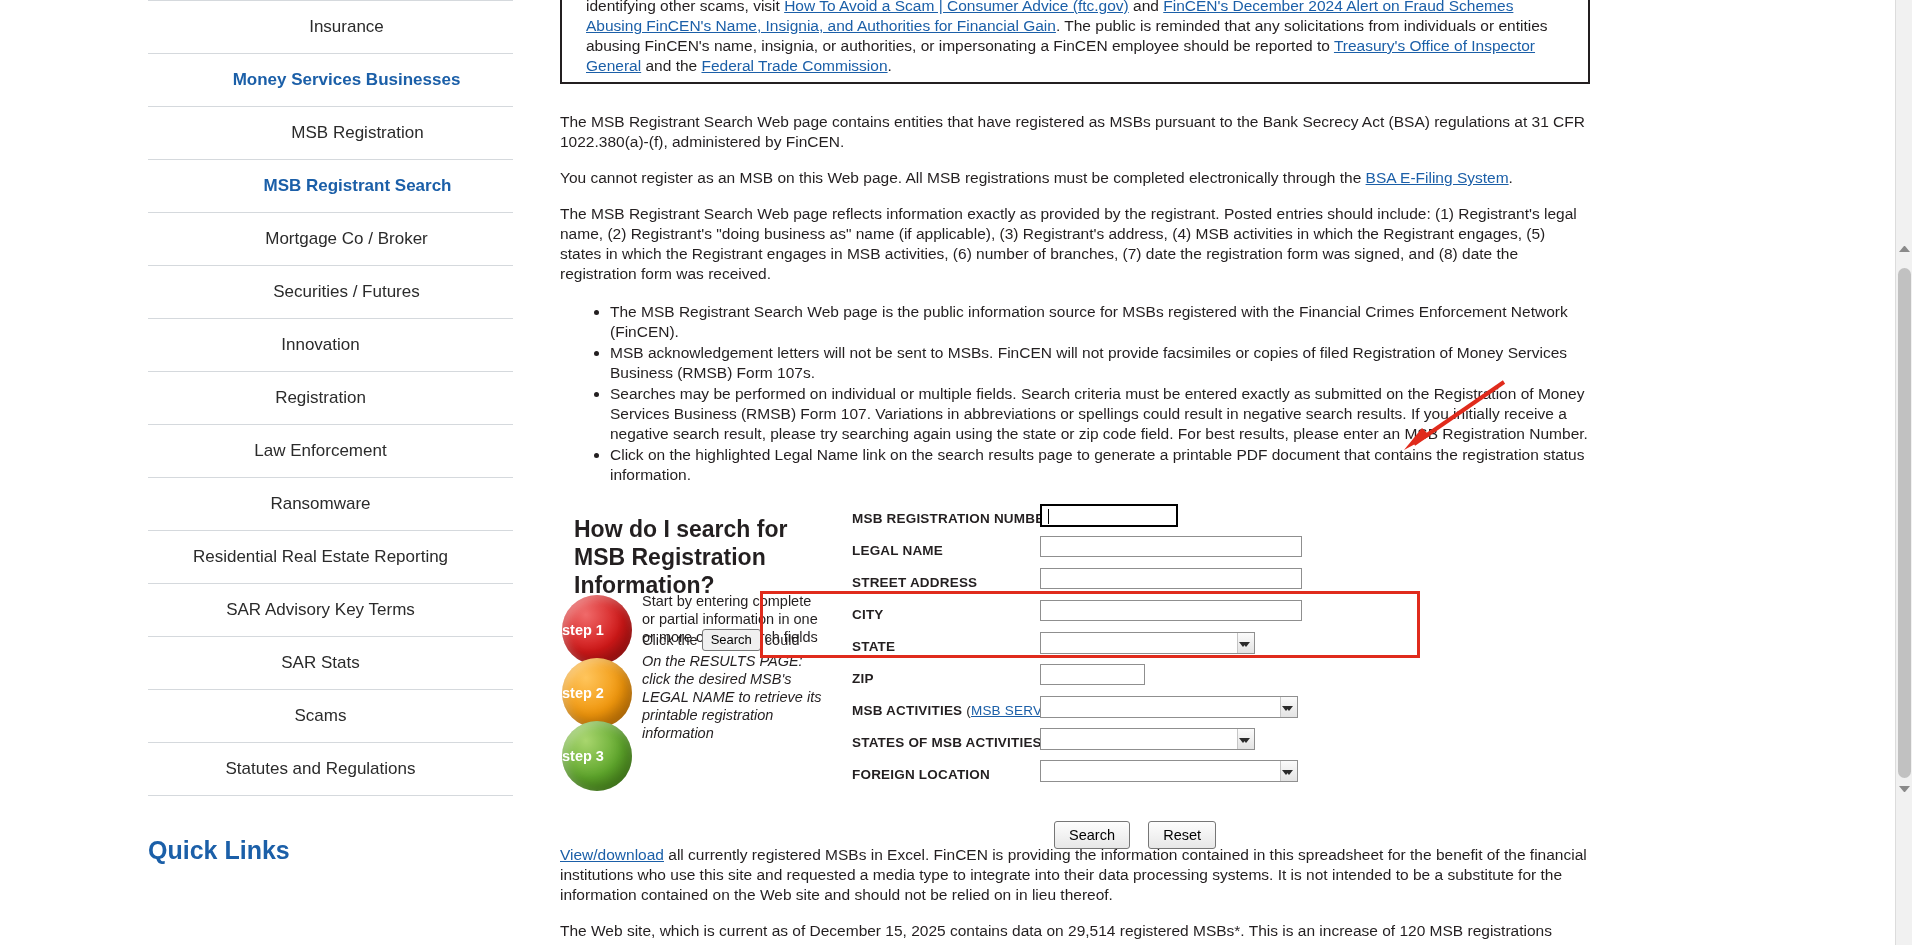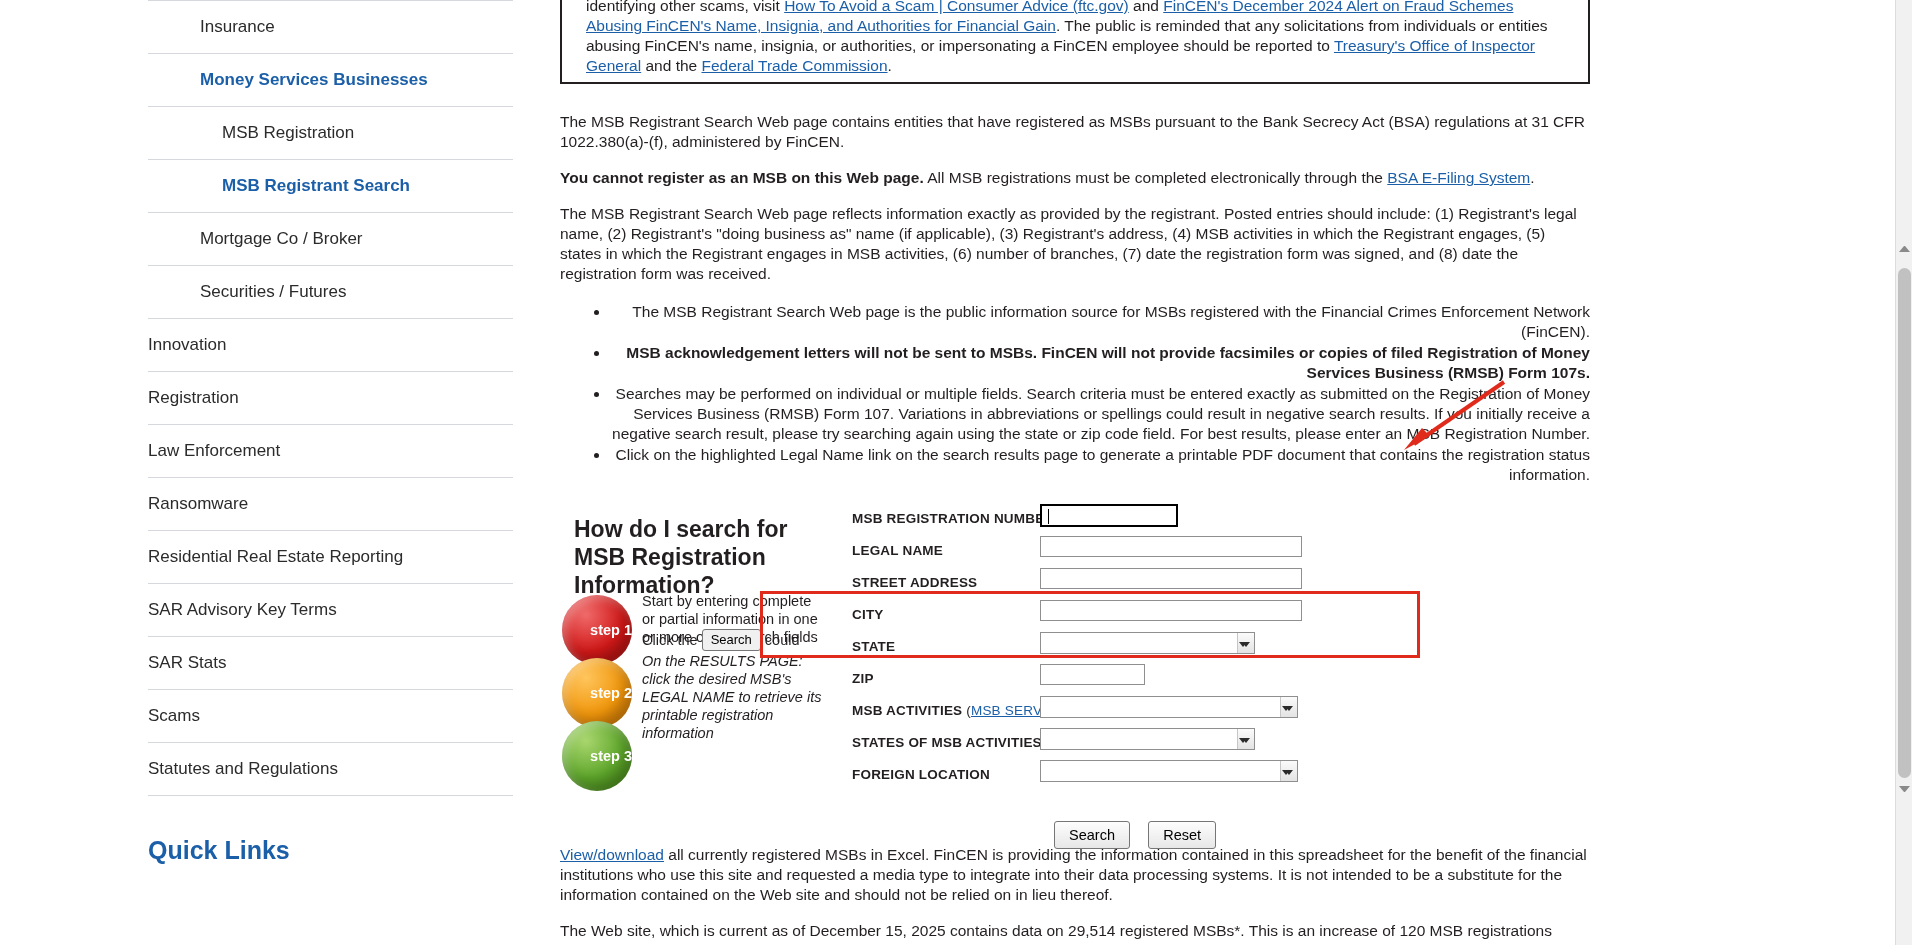--- a/index.html
+++ b/index.html
@@ -28,21 +28,21 @@
     position: relative;
     border-bottom: 1px solid #d5d9dd;
     padding: 15px 20px 15px 0;
     margin-left: 148px;
     width: 365px;
     font-size: 17px;
     color: #2b2b2b;
     line-height: 22px;
   }
   .nav-item.first { border-top: 1px solid #d5d9dd; }
-  .nav-item .lbl { display: block; }
+  .nav-item .lbl { display: block; text-align: center; }
   .nav-item.lvl1 { padding-left: 52px; }
   .nav-item.lvl2 { padding-left: 74px; }
   .nav-item.bold-blue .lbl { color: #1b5fa8; font-weight: bold; }
   .nav-item.plain .lbl { color: #2b2b2b; }
   .quick-links {
     margin-left: 148px;
     padding: 40px 0 0 0;
     font-size: 25px;
     font-weight: bold;
     color: #1b5fa8;
@@ -66,26 +66,26 @@
     border: 2px solid #231f20;
     padding: 6px 24px 10px 24px;
     margin: 0 0 0 0;
     position: relative;
     top: -12px;
     height: 96px;
     overflow: hidden;
   }
   .alert-box p { margin: 0; }
   p.para { margin: 16px 0 0 0; }
-  .bold { font-weight: bold; }
+  .bold { font-weight: normal; }
   ul.bullets {
     margin: 18px 0 0 0;
     padding-left: 50px;
   }
-  ul.bullets li { margin-bottom: 1px; text-align: right; }
+  ul.bullets li { margin-bottom: 1px; }
 
   
   #search-section {
     position: relative;
     margin-top: 18px;
     height: 330px;
   }
   #howto-heading {
     position: absolute;
     left: 14px; top: 12px;
@@ -95,21 +95,21 @@
     color: #231f20;
     line-height: 28px;
   }
   .step-badge {
     position: absolute;
     width: 70px; height: 70px;
     border-radius: 50%;
     color: #fff;
     font-size: 14.5px;
     font-weight: bold;
-    text-align: right;
+    text-align: left;
     line-height: 70px;
     box-shadow: inset -6px -8px 14px rgba(0,0,0,0.22), inset 4px 4px 10px rgba(255,255,255,0.35);
   }
   #step1 { background: radial-gradient(circle at 34% 28%, #f06a6a 0%, #d01818 55%, #9e0d0d 100%); left: 2px; top: 92px; }
   #step2 { background: radial-gradient(circle at 34% 28%, #ffc55c 0%, #f0960c 55%, #c06c00 100%); left: 2px; top: 155px; }
   #step3 { background: radial-gradient(circle at 34% 28%, #a9d66e 0%, #5ea62b 55%, #3d7a12 100%); left: 2px; top: 218px; }
   .step-text {
     position: absolute;
     left: 82px;
     font-size: 14.5px;

